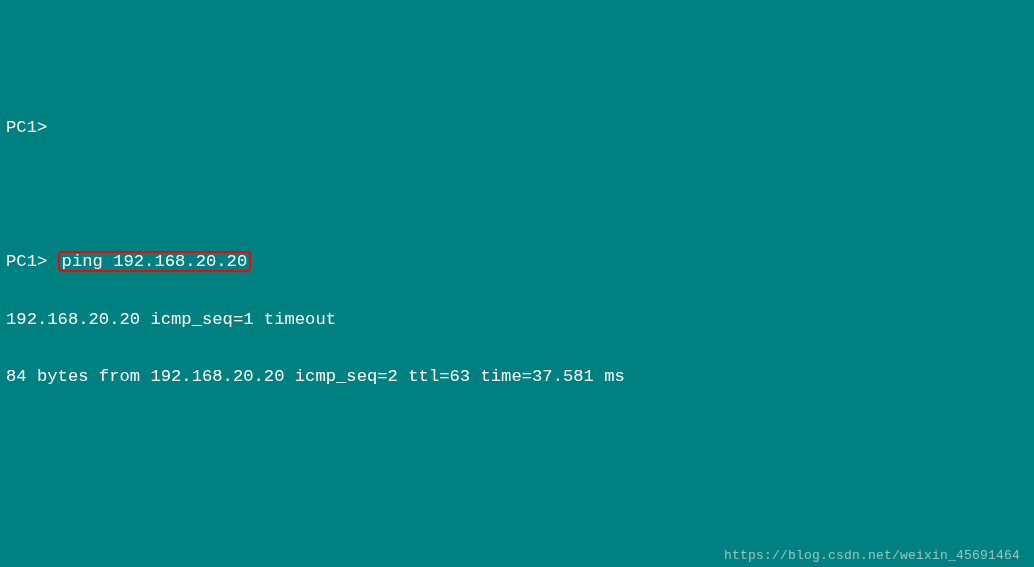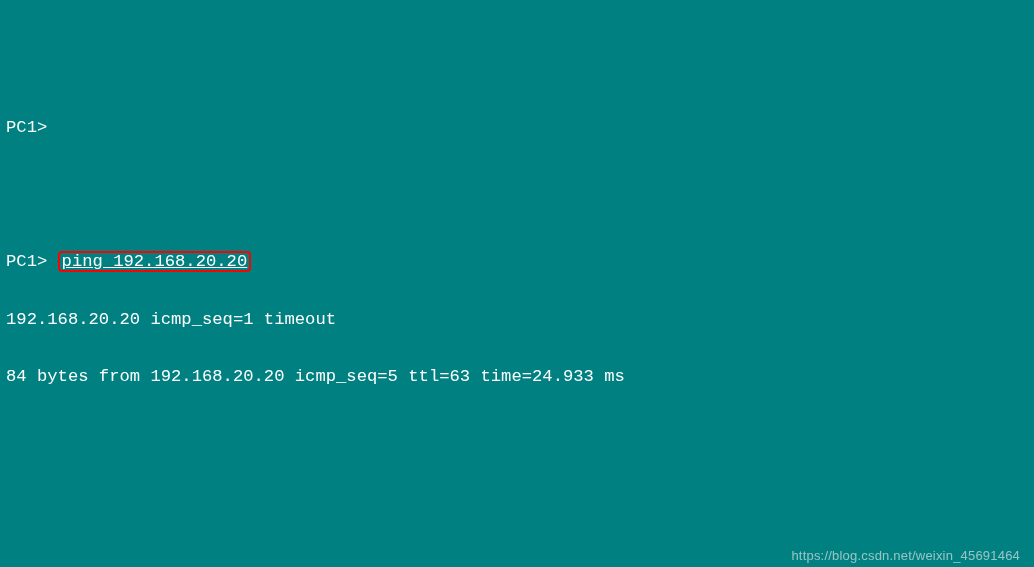--- a/index.html
+++ b/index.html
@@ -24,46 +24,45 @@
   .line {
     display: block;
     min-height: 19px;
   }
   .hl {
     border: 2px solid #ff0000;
     border-radius: 4px;
     padding: 0 2px;
     display: inline-block;
     line-height: 17px;
-    text-decoration: underline;
   }
   .watermark {
     position: absolute;
     right: 14px;
     bottom: 2px;
     color: #e9e9e9;
     opacity: 0.65;
-    font-family: Liberation Sans, sans-serif;
+    font-family: Liberation Mono, monospace;
     font-size: 13px;
     letter-spacing: 0.2px;
     white-space: nowrap;
   }
 </style>
 </head>
 <body>
 
 
 
 <div class="terminal">
   <span class="line">PC1&gt;</span>
   <span class="line"> </span>
 
   <span class="line"><span>PC1&gt; </span><span class="hl">ping 192.168.20.20</span></span>
   <span class="line">192.168.20.20 icmp_seq=1 timeout</span>
-  <span class="line">84 bytes from 192.168.20.20 icmp_seq=5 ttl=63 time=24.933 ms</span>
+  <span class="line">84 bytes from 192.168.20.20 icmp_seq=2 ttl=63 time=37.581 ms</span>
   
   
   
   
 
   
   
   
   
   

